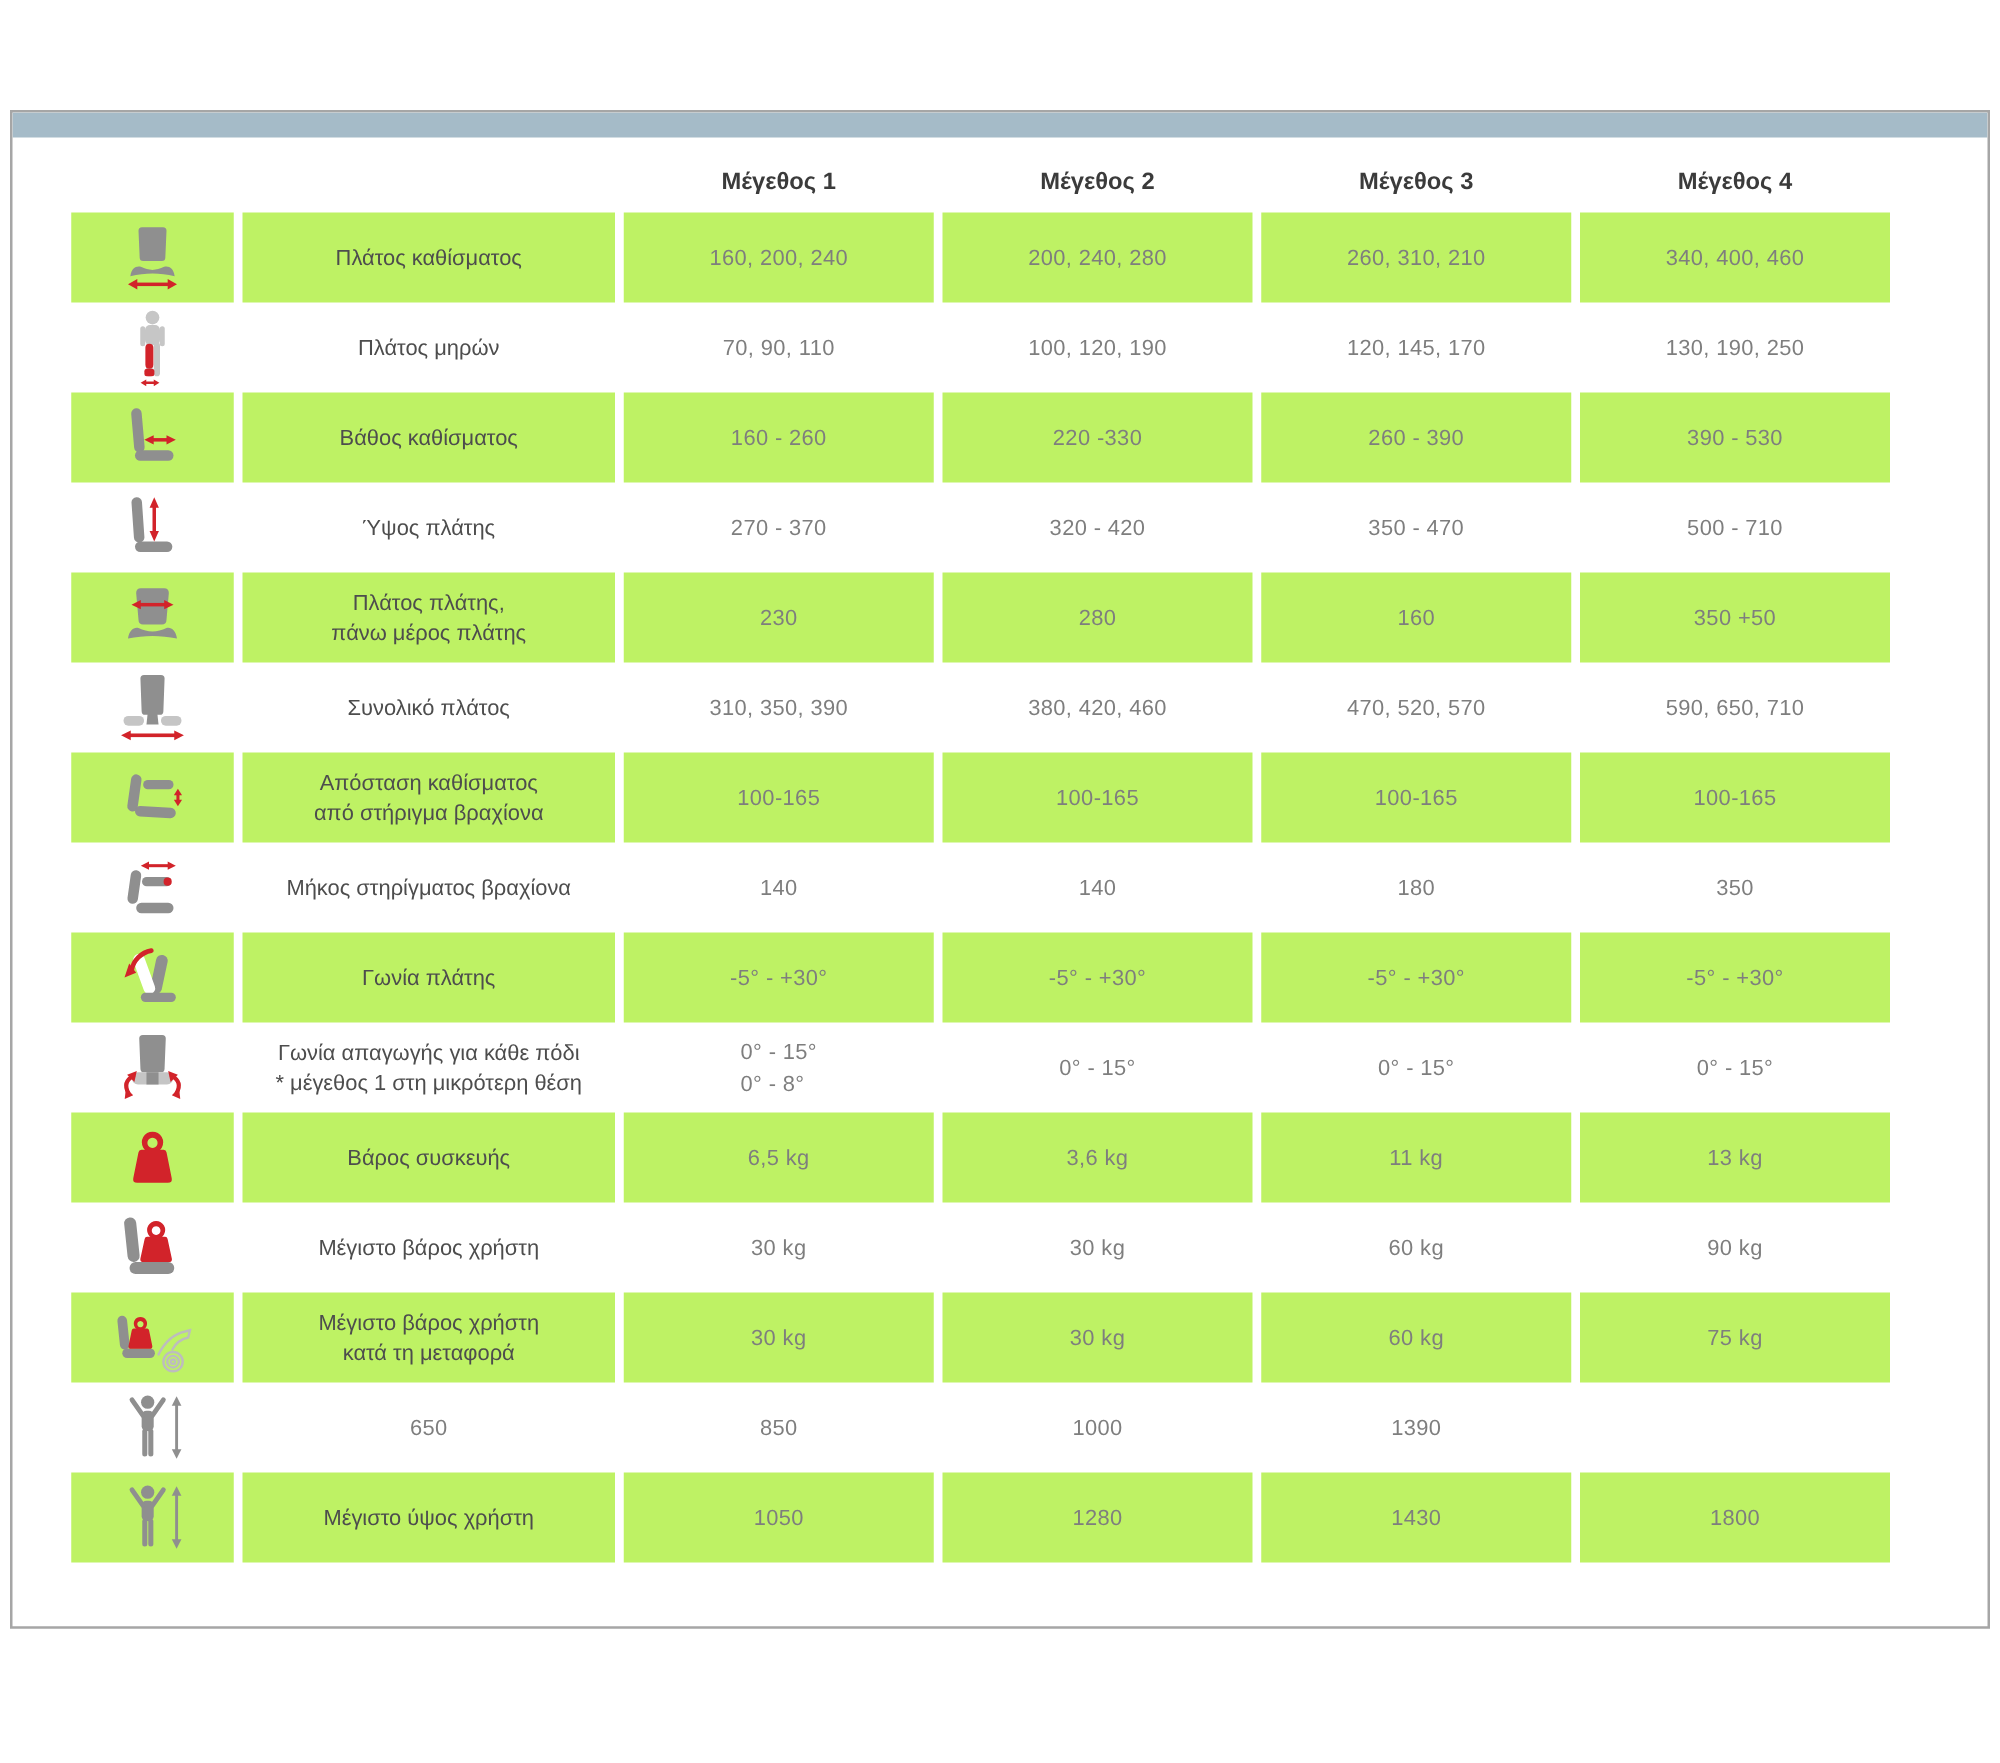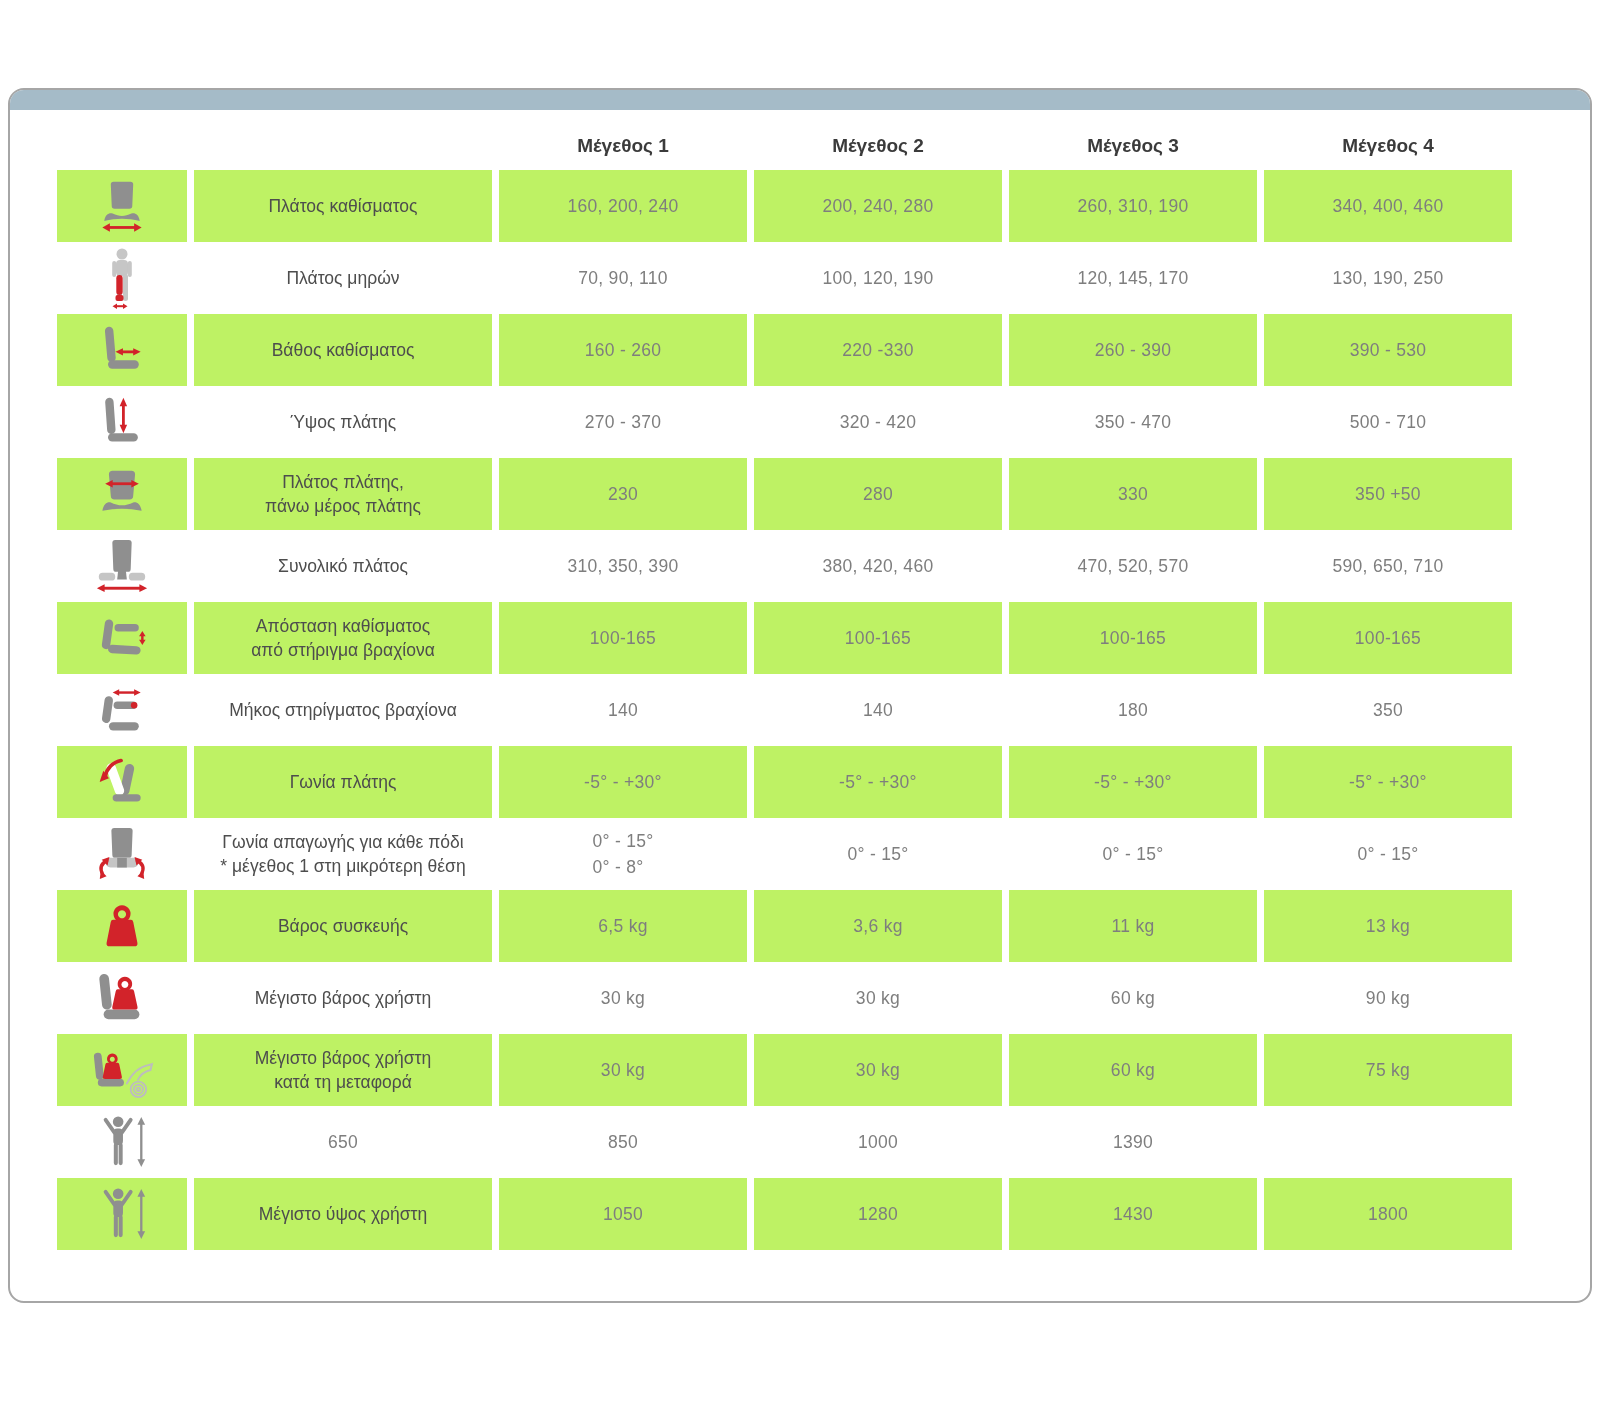--- a/index.html
+++ b/index.html
@@ -9,21 +9,21 @@
     background: #ffffff;
     font-family: "Liberation Sans", sans-serif;
     position: relative;
   }
   .card {
     position: absolute;
     left: 8px; top: 88px;
     width: 1584px; height: 1215px;
     background: #ffffff;
     border: 2px solid #a6a6a6;
-    border-radius: 16px;
+    border-radius: 0;
     overflow: hidden;
   }
   .topbar {
     height: 20px;
     background: #a5bbc8;
   }
   .spec-table {
     position: absolute;
     left: 47px; top: 32px;
     width: 1455px;
@@ -97,21 +97,21 @@
       <div class="cell">
           <span class="label">Πλάτος καθίσματος</span>
         </div>
       <div class="cell">
           <span class="value">160, 200, 240</span>
         </div>
       <div class="cell">
           <span class="value">200, 240, 280</span>
         </div>
       <div class="cell">
-          <span class="value">260, 310, 190</span>
+          <span class="value">260, 310, 210</span>
         </div>
       <div class="cell">
           <span class="value">340, 400, 460</span>
         </div>
     </div>
 
     <div class="grid-row data-row">
       <div class="cell icon-cell">
         <svg width="52" height="62" viewBox="0 0 50 62">
           <g fill="#c6c6c6">
@@ -228,21 +228,21 @@
           <span class="label">Πλάτος πλάτης,
 πάνω μέρος πλάτης</span>
         </div>
       <div class="cell">
           <span class="value">230</span>
         </div>
       <div class="cell">
           <span class="value">280</span>
         </div>
       <div class="cell">
-          <span class="value">330</span>
+          <span class="value">160</span>
         </div>
       <div class="cell">
           <span class="value">350 +50</span>
         </div>
     </div>
 
     <div class="grid-row data-row">
       <div class="cell icon-cell">
         <svg width="58" height="58" viewBox="0 0 60 60">
           <path fill="#8f8f8f" d="M23 3 h14 q3 0 3 3 l-1 27 q0 3 -3 3 h-12 q-3 0 -3 -3 L20 6 q0 -3 3 -3 z"></path>

